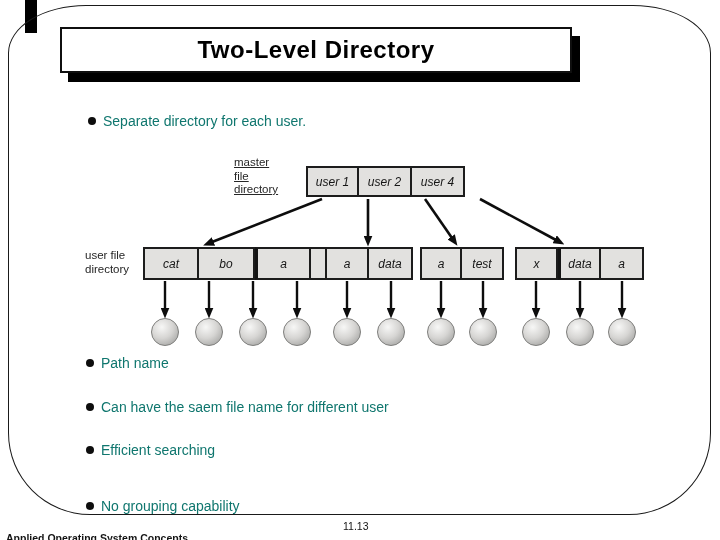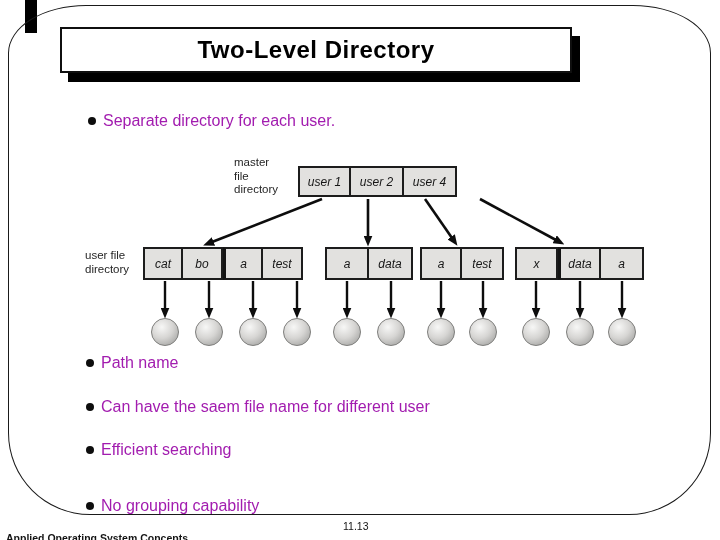--- a/index.html
+++ b/index.html
@@ -20,48 +20,48 @@
     position: absolute; left: 60px; top: 27px; width: 512px; height: 46px;
     background: #fff; border: 2px solid #0f0f0f;
     box-shadow: 8px 9px 0 #000;
     display: flex; align-items: center; justify-content: center;
     z-index: 5;
   }
   .title-text { font-size: 24px; font-weight: bold; letter-spacing: 0.5px; }
 
   .bullet { position: absolute; display: flex; align-items: flex-start; z-index: 4; }
   .bullet .dot { width: 8px; height: 8px; border-radius: 50%; background: #0d0d0d; margin-top: 7px; margin-right: 7px; flex: 0 0 auto; }
-  .bullet .btxt { font-size: 16px; line-height: 22px; color: #a21caf; }
+  .bullet .btxt { font-size: 14px; line-height: 22px; color: #0f766e; }
 
   .b-top { left: 88px; top: 110px; }
   .b1 { left: 86px; top: 352px; text-align: center; }
   .b2 { left: 86px; top: 396px; }
   .b3 { left: 86px; top: 439px; }
   .b4 { left: 86px; top: 482px; margin-top: 13px; }
 
   
   .dgm-label { position: absolute; font-size: 11.5px; line-height: 13.5px; color: #262626; z-index: 3; }
-  .lbl-master { left: 234px; top: 156px; }
+  .lbl-master { left: 234px; top: 156px; text-decoration: underline; }
   .lbl-ufd { left: 85px; top: 249px; }
 
   .dir-row { position: absolute; display: flex; z-index: 3; }
   .cell {
     background: #e2e1df; border: 2px solid #1c1c1c; border-left: none;
     display: flex; align-items: center; justify-content: center;
     font-style: italic; font-size: 12px; color: #161616;
   }
   .dir-row .cell:first-child { border-left: 2px solid #1c1c1c; }
   .dir-row .cell.thick { border-left: 3.5px solid #141414; }
 
-  .row-master { left: 298px; top: 166px; height: 39px; }
+  .row-master { left: 306px; top: 166px; height: 39px; }
   .row-master .cell { width: 53px; height: 31px; }
 
   .row-g { top: 247px; height: 33px; }
   .row-g .cell { height: 33px; }
-  .row-g1 { left: 143px; } .row-g1 .cell { width: 40px; }
+  .row-g1 { left: 143px; } .row-g1 .cell { width: 56px; }
   .row-g2 { left: 325px; } .row-g2 .cell { width: 44px; }
   .row-g3 { left: 420px; } .row-g3 .cell { width: 42px; }
   .row-g4 { left: 515px; } .row-g4 .cell { width: 43px; }
 
   .arrow-layer { position: absolute; left: 0; top: 0; width: 720px; height: 540px; z-index: 2; }
 
   .footer-left { position: absolute; left: 6px; top: 516px; font-size: 10.5px; font-weight: bold; color: #141414; z-index: 4; margin-top: 16px; }
   .footer-page { position: absolute; left: 343px; top: 520px; font-size: 10.5px; color: #141414; z-index: 4; }
 </style>
 </head>

